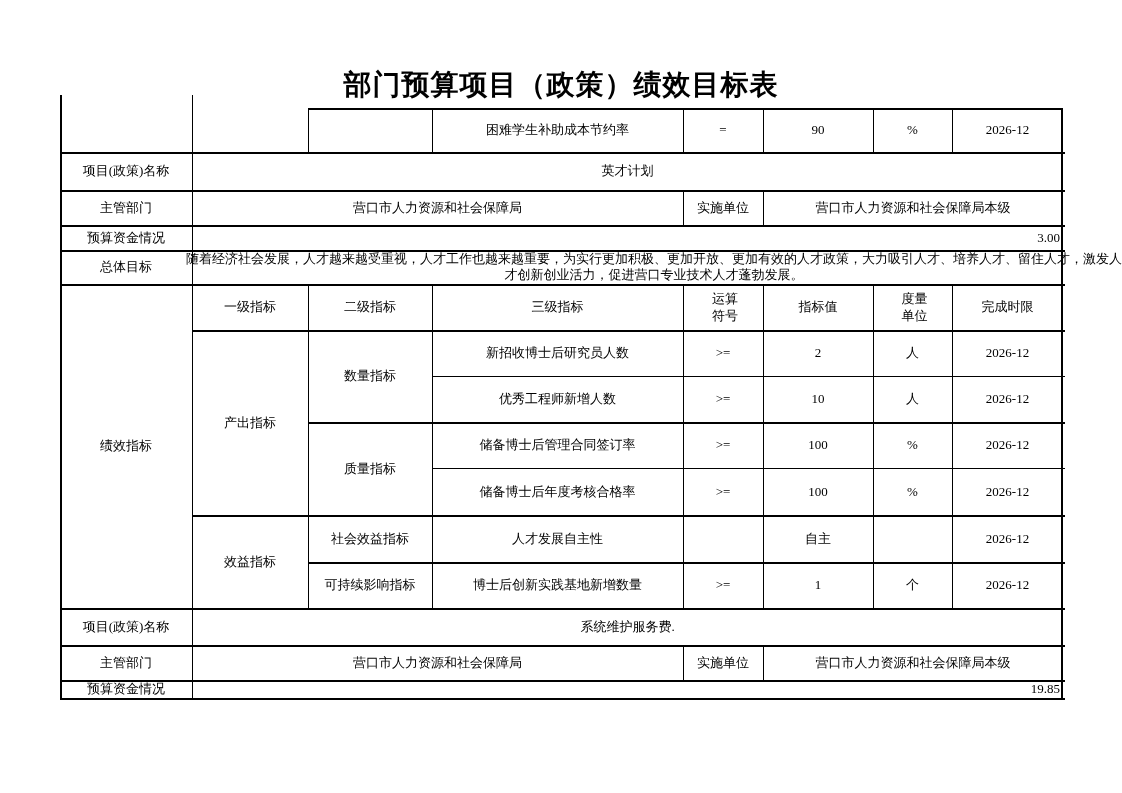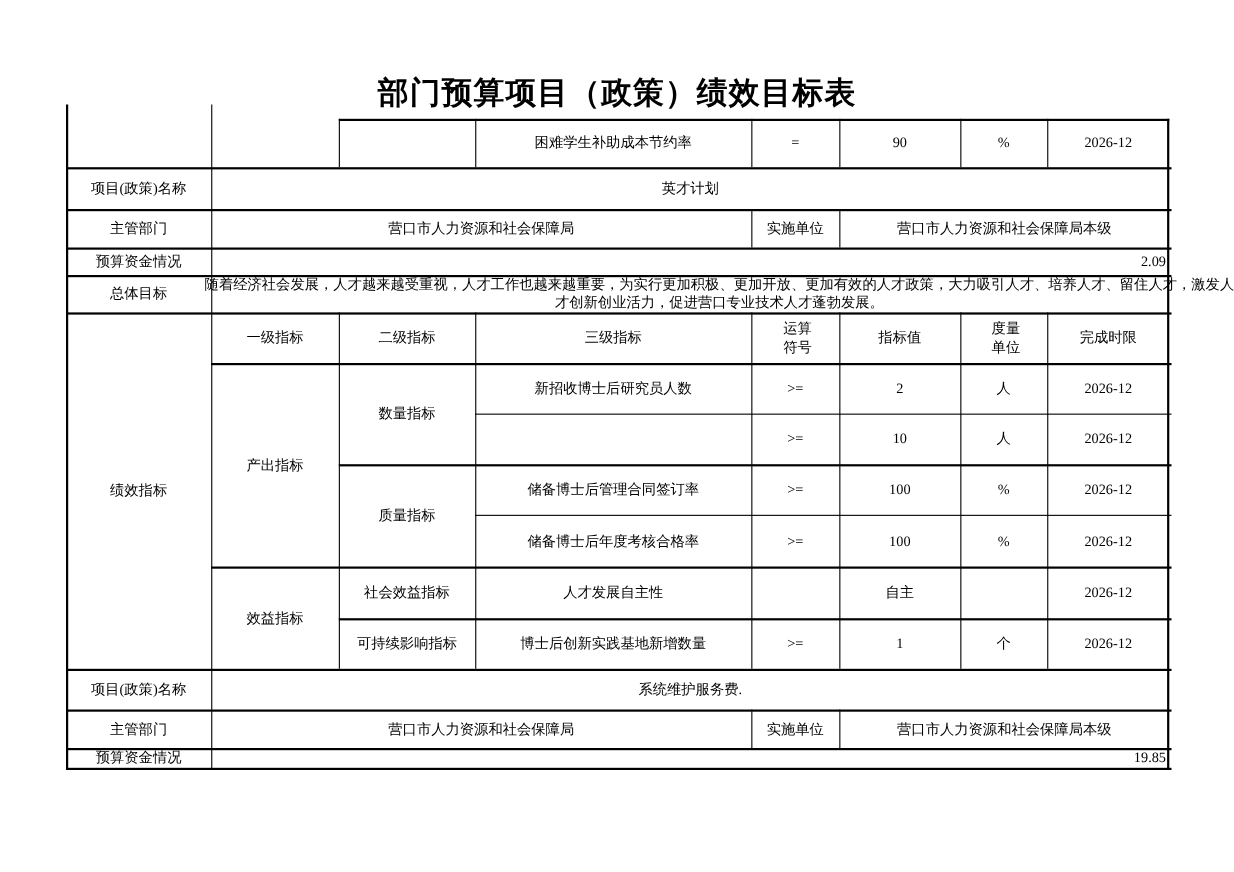--- a/index.html
+++ b/index.html
@@ -37,21 +37,21 @@
 
   <div class="cell" style="left:60px;top:152px;width:132px;height:38px">项目(政策)名称</div>
   <div class="cell" style="left:192px;top:152px;width:871px;height:38px">英才计划</div>
 
   <div class="cell" style="left:60px;top:190px;width:132px;height:35px">主管部门</div>
   <div class="cell" style="left:192px;top:190px;width:491px;height:35px">营口市人力资源和社会保障局</div>
   <div class="cell" style="left:683px;top:190px;width:80px;height:35px">实施单位</div>
   <div class="cell" style="left:763px;top:190px;width:300px;height:35px">营口市人力资源和社会保障局本级</div>
 
   <div class="cell" style="left:60px;top:225px;width:132px;height:25px">预算资金情况</div>
-  <div class="cell right" style="left:192px;top:225px;width:871px;height:25px">2.09</div>
+  <div class="cell right" style="left:192px;top:225px;width:871px;height:25px">3.00</div>
 
   <div class="cell" style="left:60px;top:250px;width:132px;height:34px">总体目标</div>
   <div class="cell goal" style="left:180px;top:250px;width:948px;height:34px">随着经济社会发展，人才越来越受重视，人才工作也越来越重要，为实行更加积极、更加开放、更加有效的人才政策，大力吸引人才、培养人才、留住人才，激发人才创新创业活力，促进营口专业技术人才蓬勃发展。</div>
 
   <div class="cell" style="left:60px;top:284px;width:132px;height:324px">绩效指标</div>
 
   <div class="cell" style="left:192px;top:284px;width:116px;height:46px">一级指标</div>
   <div class="cell" style="left:308px;top:284px;width:124px;height:46px">二级指标</div>
   <div class="cell" style="left:432px;top:284px;width:251px;height:46px">三级指标</div>
   <div class="cell" style="left:683px;top:284px;width:80px;height:46px">
@@ -69,20 +69,21 @@
   <div class="cell" style="left:308px;top:422px;width:124px;height:93px">质量指标</div>
   <div class="cell" style="left:308px;top:515px;width:124px;height:47px">社会效益指标</div>
   <div class="cell" style="left:308px;top:562px;width:124px;height:46px">可持续影响指标</div>
 
   <div class="cell" style="left:432px;top:330px;width:251px;height:46px">新招收博士后研究员人数</div>
   <div class="cell" style="left:683px;top:330px;width:80px;height:46px">&gt;=</div>
   <div class="cell" style="left:763px;top:330px;width:110px;height:46px">2</div>
   <div class="cell" style="left:873px;top:330px;width:79px;height:46px">人</div>
   <div class="cell" style="left:952px;top:330px;width:111px;height:46px">2026-12</div>
 
+  <div class="cell" style="left:432px;top:376px;width:251px;height:46px">优秀工程师新增人数</div>
   <div class="cell" style="left:683px;top:376px;width:80px;height:46px">&gt;=</div>
   <div class="cell" style="left:763px;top:376px;width:110px;height:46px">10</div>
   <div class="cell" style="left:873px;top:376px;width:79px;height:46px">人</div>
   <div class="cell" style="left:952px;top:376px;width:111px;height:46px">2026-12</div>
 
   <div class="cell" style="left:432px;top:422px;width:251px;height:46px">储备博士后管理合同签订率</div>
   <div class="cell" style="left:683px;top:422px;width:80px;height:46px">&gt;=</div>
   <div class="cell" style="left:763px;top:422px;width:110px;height:46px">100</div>
   <div class="cell" style="left:873px;top:422px;width:79px;height:46px">%</div>
   <div class="cell" style="left:952px;top:422px;width:111px;height:46px">2026-12</div>

